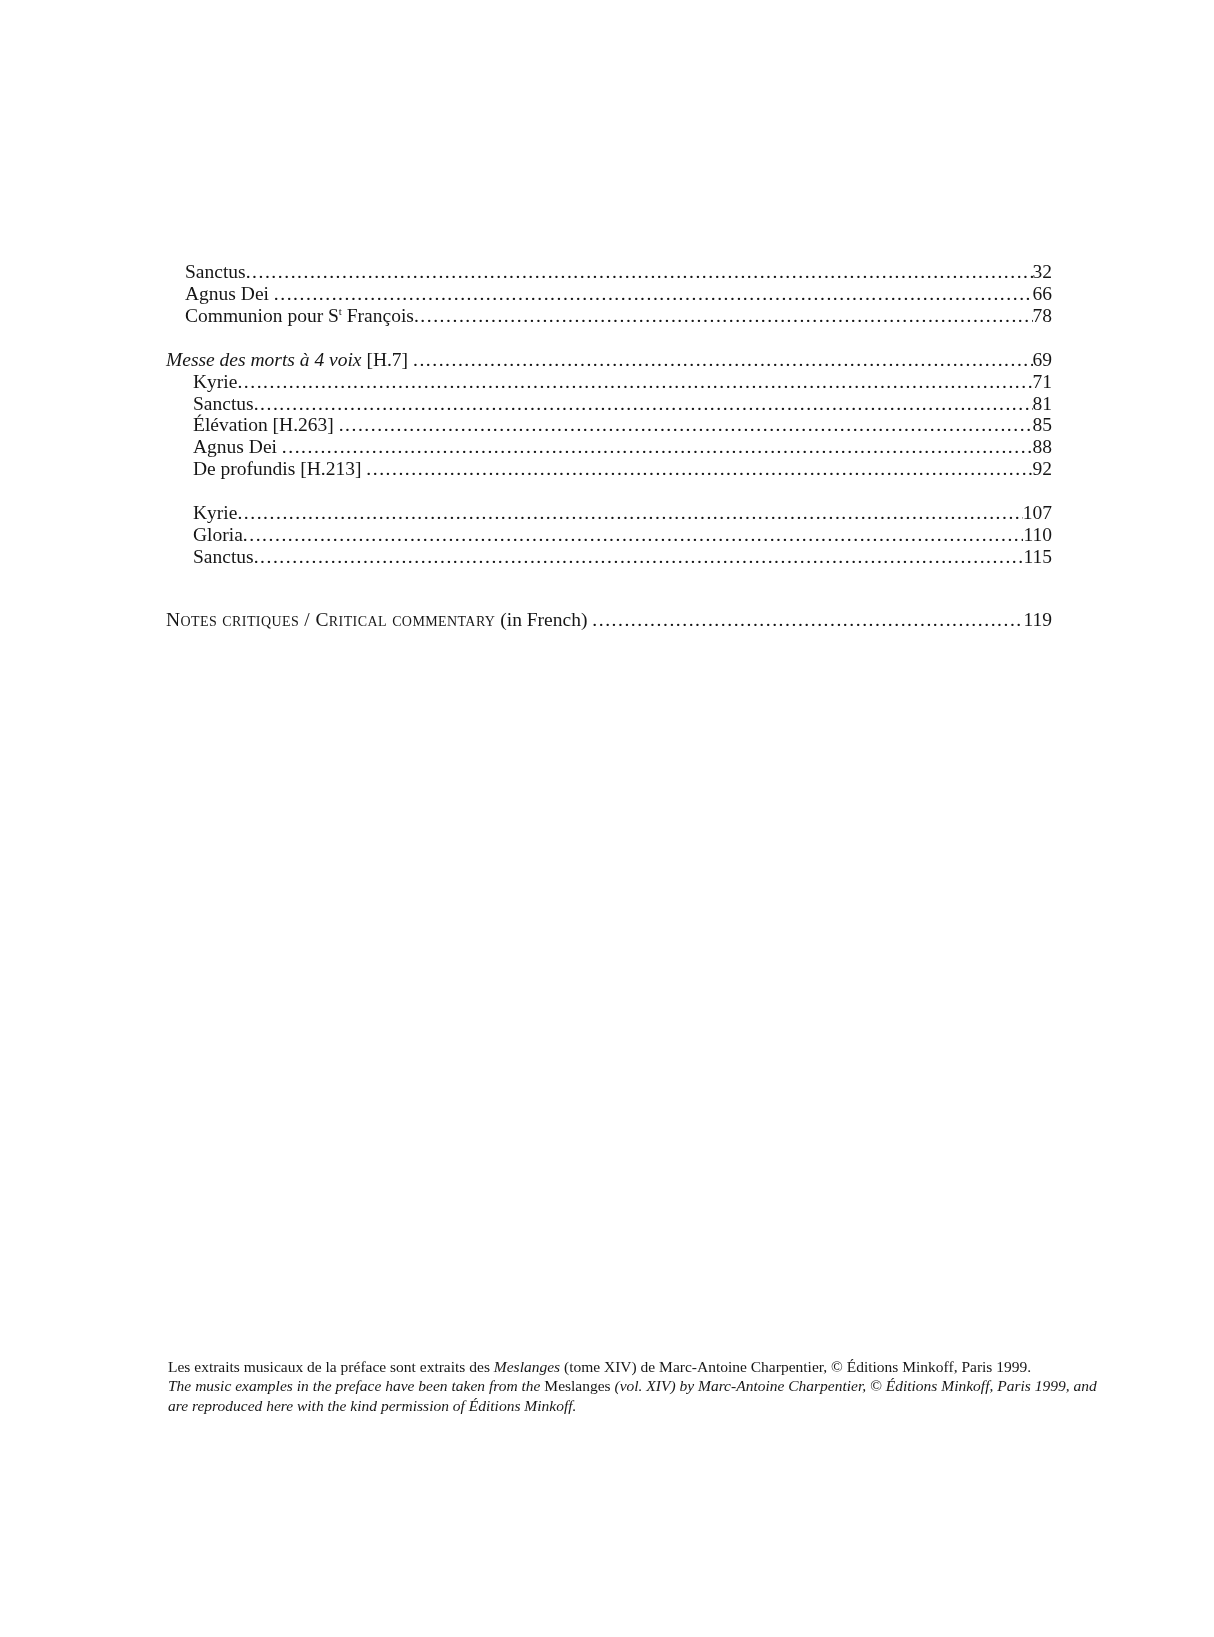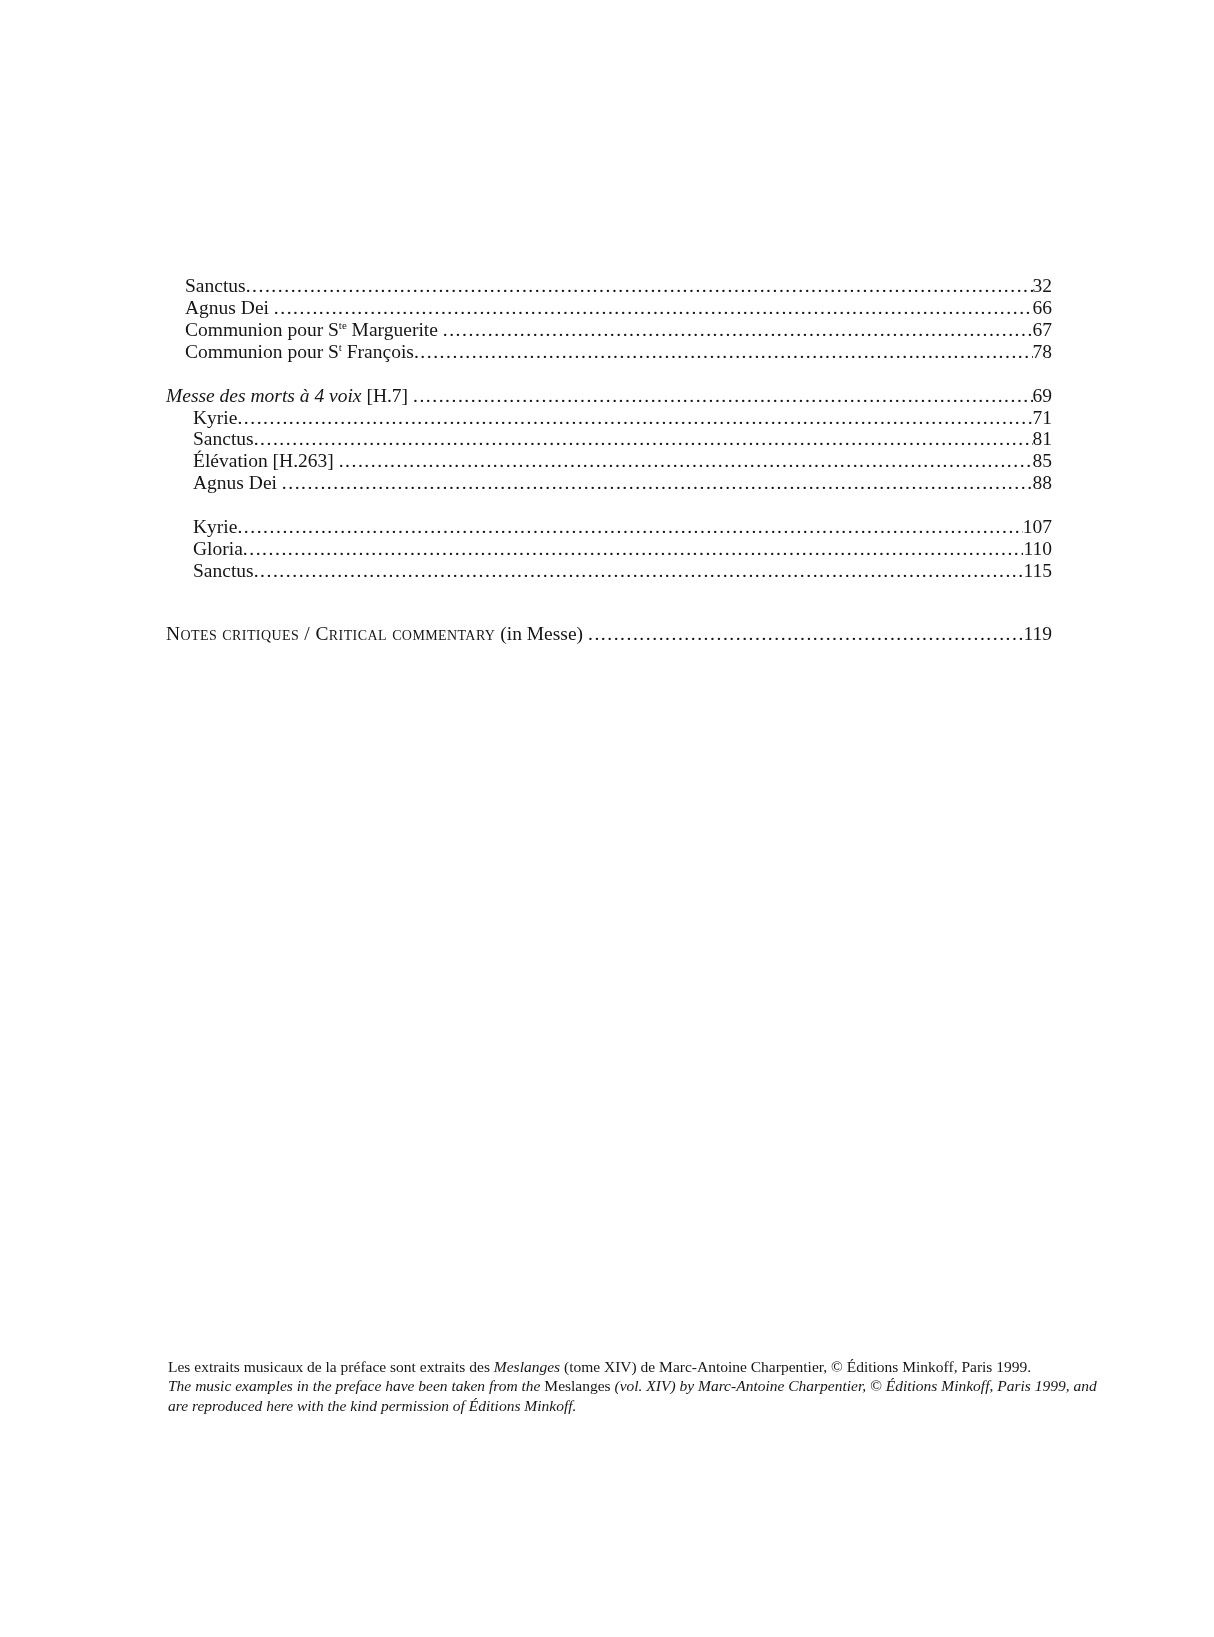--- a/index.html
+++ b/index.html
@@ -14,21 +14,21 @@
     height: 1637px;
     background: #ffffff;
     color: #161616;
     font-family: "Liberation Serif", "DejaVu Serif", serif;
     overflow: hidden;
   }
   
   .toc {
     position: absolute;
     left: 158px;
-    top: 275px;
+    top: 261px;
     width: 894px;
   }
   .toc-section + .toc-section { margin-top: 22px; margin-left: 8px; }
   .toc-section.toc-notes { margin-top: 41px; }
   .toc-row {
     display: flex;
     align-items: baseline;
     font-size: 19.5px;
     line-height: 21.9px;
   }
@@ -79,25 +79,20 @@
           <span class="toc-label"><span class="seg">Sanctus</span></span>
           <span class="toc-dots"></span>
           <span class="toc-page">32</span>
         </div>
         <div class="toc-row indent">
           <span class="toc-label"><span class="seg">Agnus Dei </span></span>
           <span class="toc-dots"></span>
           <span class="toc-page">66</span>
         </div>
         <div class="toc-row indent">
-          <span class="toc-label"><span class="seg">Communion pour S</span><sup class="seg seg-sup">te</sup><span class="seg"> Marguerite </span></span>
-          <span class="toc-dots"></span>
-          <span class="toc-page">67</span>
-        </div>
-        <div class="toc-row indent">
           <span class="toc-label"><span class="seg">Communion pour S</span><sup class="seg seg-sup">t</sup><span class="seg"> François</span></span>
           <span class="toc-dots"></span>
           <span class="toc-page">78</span>
         </div>
       </section>
       <section class="toc-section">
         <div class="toc-row">
           <span class="toc-label"><span class="seg seg-italic">Messe des morts à 4 voix</span><span class="seg"> [H.7] </span></span>
           <span class="toc-dots"></span>
           <span class="toc-page">69</span>
@@ -115,41 +110,46 @@
         <div class="toc-row indent">
           <span class="toc-label"><span class="seg">Élévation [H.263] </span></span>
           <span class="toc-dots"></span>
           <span class="toc-page">85</span>
         </div>
         <div class="toc-row indent">
           <span class="toc-label"><span class="seg">Agnus Dei </span></span>
           <span class="toc-dots"></span>
           <span class="toc-page">88</span>
         </div>
+        <div class="toc-row indent">
+          <span class="toc-label"><span class="seg">De profundis [H.213] </span></span>
+          <span class="toc-dots"></span>
+          <span class="toc-page">92</span>
+        </div>
       </section>
       <section class="toc-section">
         <div class="toc-row indent">
           <span class="toc-label"><span class="seg">Kyrie</span></span>
           <span class="toc-dots"></span>
           <span class="toc-page">107</span>
         </div>
         <div class="toc-row indent">
           <span class="toc-label"><span class="seg">Gloria</span></span>
           <span class="toc-dots"></span>
           <span class="toc-page">110</span>
         </div>
         <div class="toc-row indent">
           <span class="toc-label"><span class="seg">Sanctus</span></span>
           <span class="toc-dots"></span>
           <span class="toc-page">115</span>
         </div>
       </section>
       <section class="toc-section toc-notes">
         <div class="toc-row">
-          <span class="toc-label"><span class="seg seg-smallcaps">Notes critiques / Critical commentary</span><span class="seg"> (in Messe) </span></span>
+          <span class="toc-label"><span class="seg seg-smallcaps">Notes critiques / Critical commentary</span><span class="seg"> (in French) </span></span>
           <span class="toc-dots"></span>
           <span class="toc-page">119</span>
         </div>
       </section>
     </main>
   <footer class="footnote">
       <div class="footnote-line"><span class="seg">Les extraits musicaux de la préface sont extraits des </span><span class="seg seg-italic">Meslanges</span><span class="seg"> (tome XIV) de Marc-Antoine Charpentier, © Éditions Minkoff, Paris 1999.</span></div>
       <div class="footnote-line"><span class="seg seg-italic">The music examples in the preface have been taken from the </span><span class="seg">Meslanges</span><span class="seg seg-italic"> (vol. XIV) by Marc-Antoine Charpentier, © Éditions Minkoff, Paris 1999, and</span></div>
       <div class="footnote-line"><span class="seg seg-italic">are reproduced here with the kind permission of Éditions Minkoff.</span></div>
     </footer>

